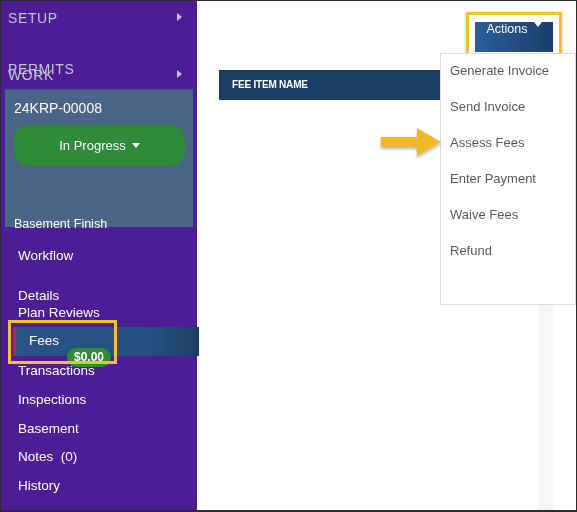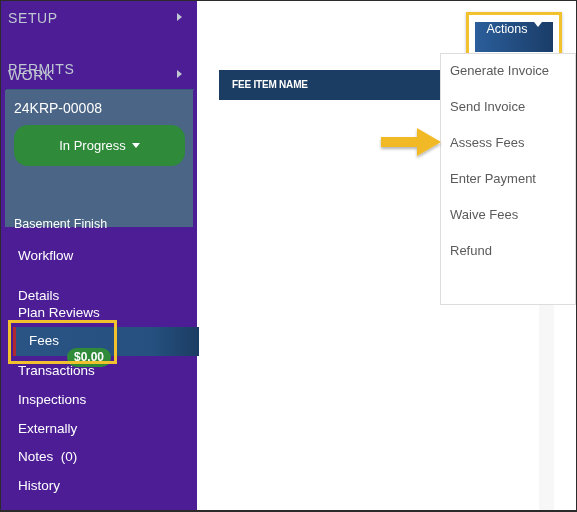--- a/index.html
+++ b/index.html
@@ -77,21 +77,21 @@
     <div class="side-item" style="top:304px;">Plan Reviews</div>
 
     <div class="fees-row">
       <div class="active-bar"></div>
       <span class="fees-label">Fees</span>
       <span class="fee-badge">$0.00</span>
     </div>
 
     <div class="side-item" style="top:362px;">Transactions</div>
     <div class="side-item" style="top:391px;">Inspections</div>
-    <div class="side-item" style="top:420px;">Externally</div>
+    <div class="side-item" style="top:420px;">Basement</div>
     <div class="side-item" style="top:448px; white-space:pre;text-align:center;">Notes  (0)</div>
     <div class="side-item" style="top:477px;">History</div>
   </div>
 
   <div class="highlight-fees"></div>
 
 
   <div class="actions-btn">
     <span>Actions</span>
     <span class="caret"></span>

